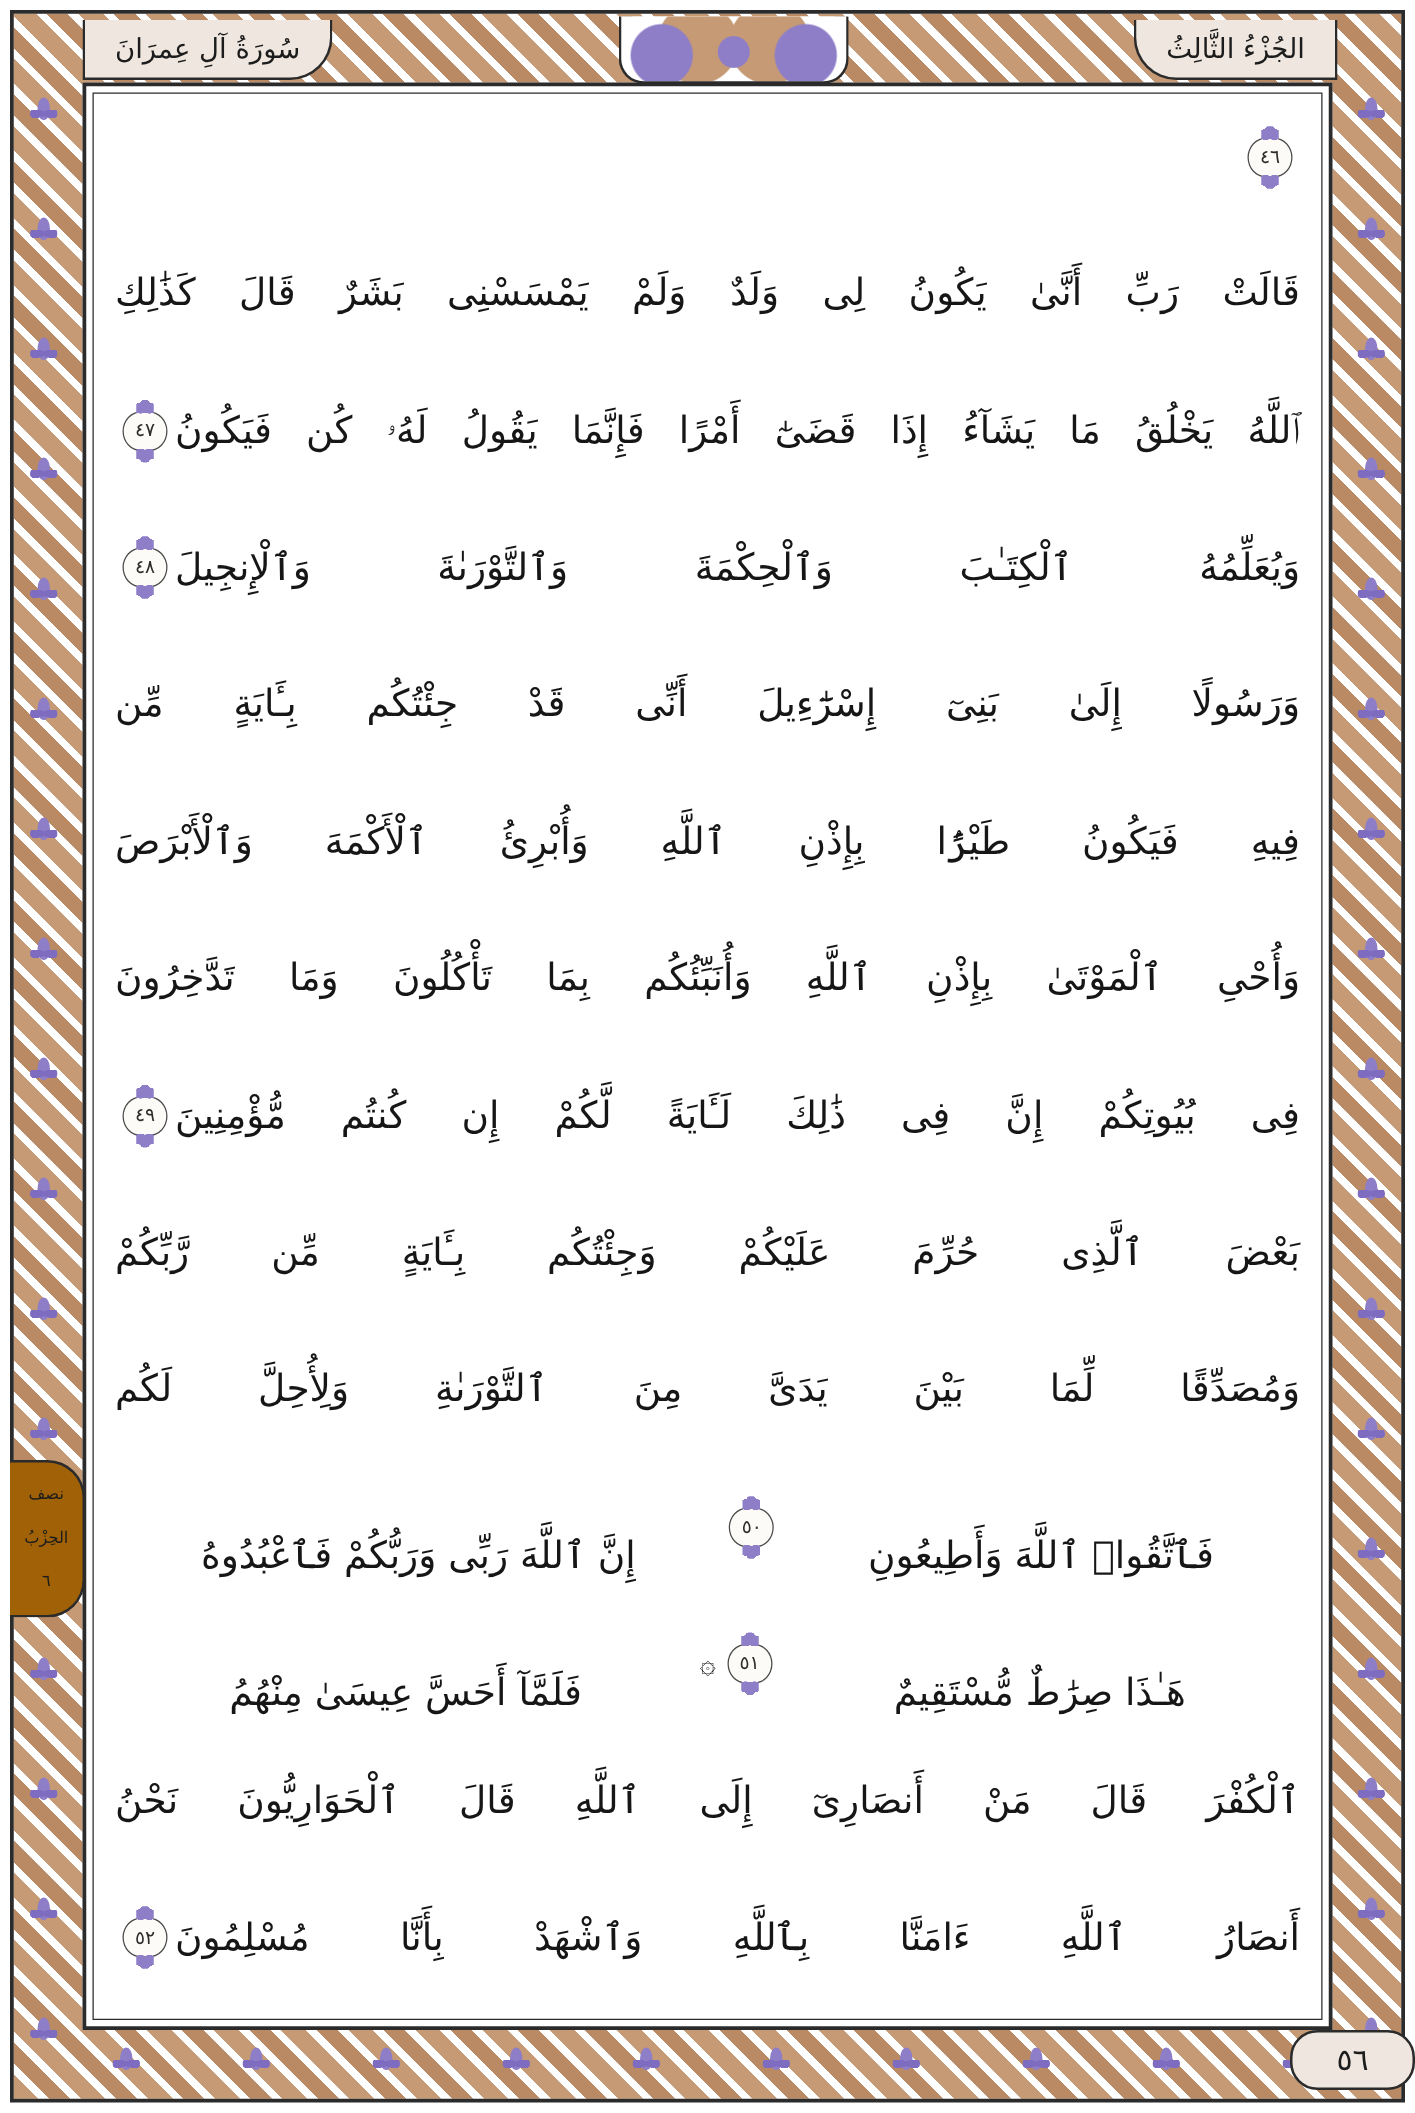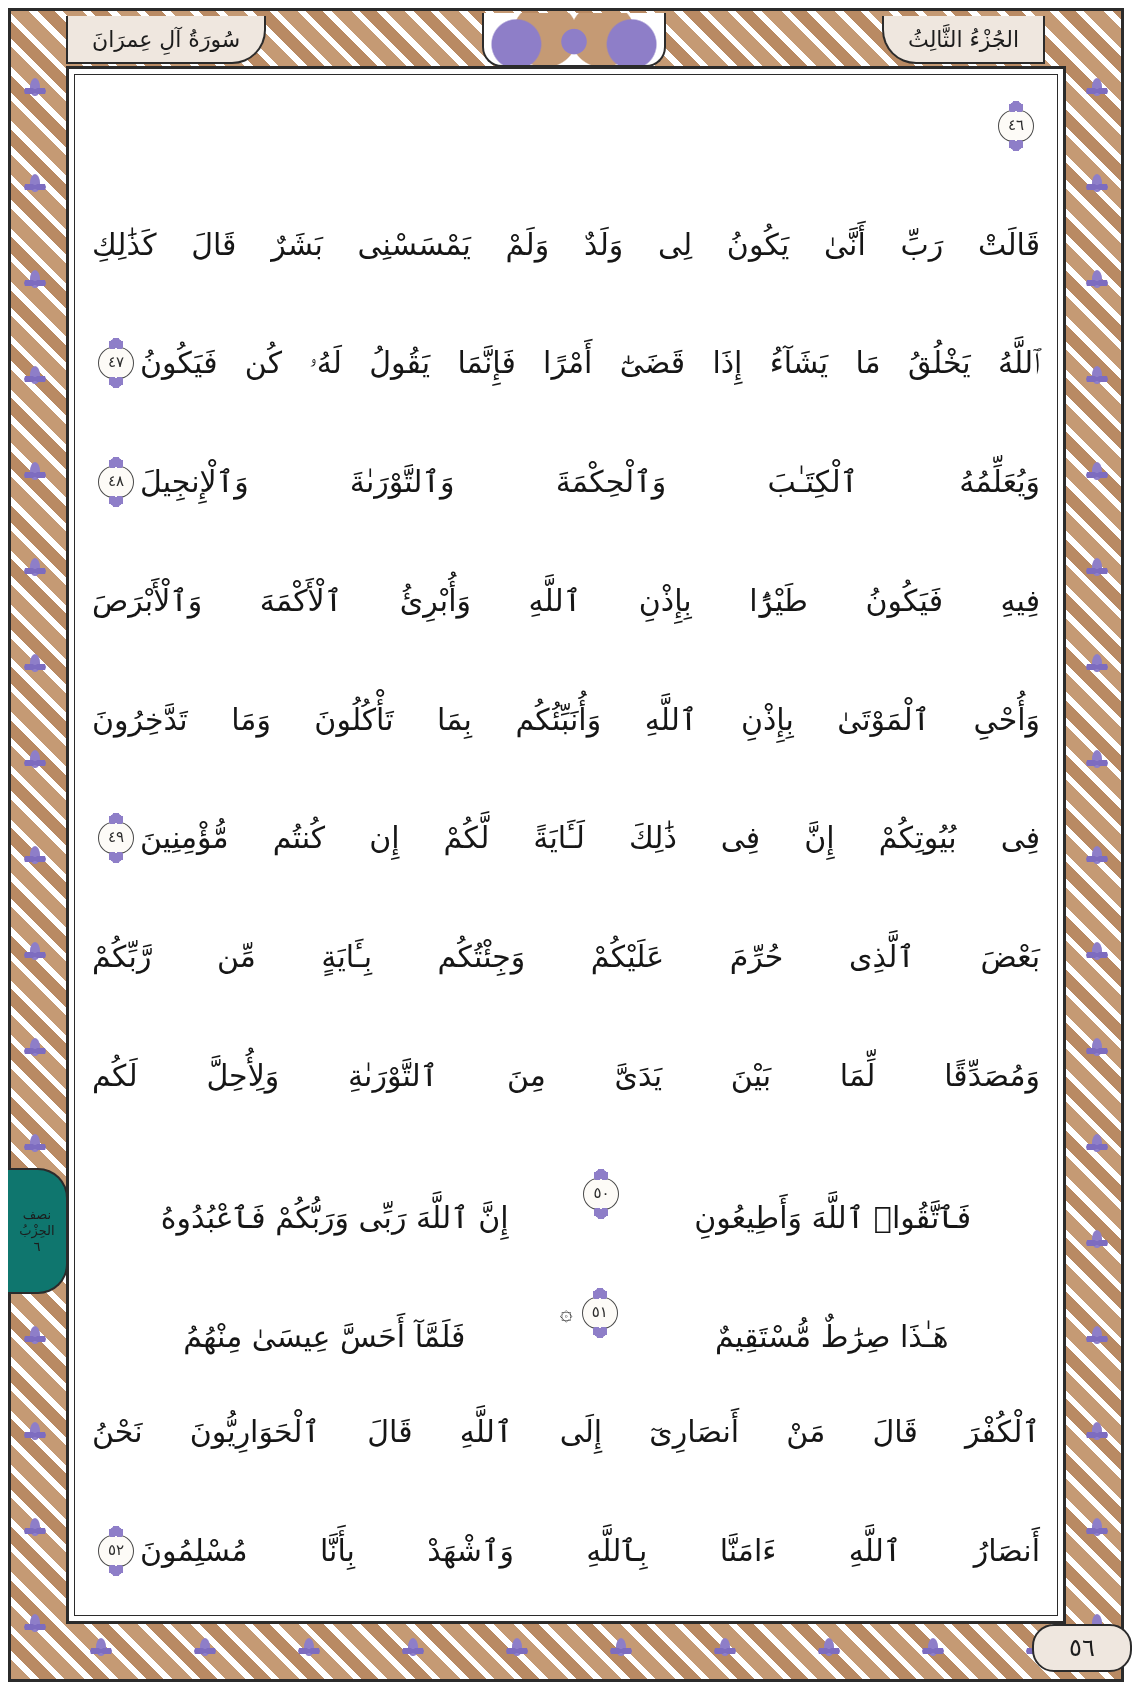--- a/index.html
+++ b/index.html
@@ -85,21 +85,21 @@
     height:46px;
     display:flex;align-items:center;justify-content:center;
     padding:0 24px;
     font-size:22px;
     color:#1c1c1c;
     font-family:"DejaVu Sans","Liberation Sans",sans-serif;
     white-space:nowrap;
   }
   .header-plate.right{
     border-radius:0 0 0 34px;
-    margin-right:73px;
+    margin-right:48px;
     border-top:none;
   }
   .header-plate.left{
     border-radius:0 0 34px 0;
     margin-left:52px;
     border-top:none;
   }
   .header-medallion{
     width:180px;height:52px;
     background:
@@ -186,27 +186,27 @@
   .sajda-star{
     font-size:22px;color:#1a1a1a;
     margin:0 3px;
   }
 
   
   .hizb{
     position:absolute;
     left:8px;top:1168px;
     width:58px;height:122px;
-    background:#0f766e;
+    background:#a16207;
     border:2.5px solid #2b2b2b;
     border-left:none;
     border-radius:0 30px 30px 0;
     display:flex;flex-direction:column;
     align-items:center;justify-content:center;
-    gap:0;
+    gap:19px;
     z-index:8;
     font-family:"DejaVu Sans","Liberation Sans",sans-serif;
     color:#1c1c1c;
     font-size:13px;
     line-height:1.25;
   }
 
   
   .footer{
     position:absolute;
@@ -310,20 +310,23 @@
         </span>
       </div>
       <div class="aline">
         <span class="seg">وَيُعَلِّمُهُ ٱلْكِتَـٰبَ وَٱلْحِكْمَةَ وَٱلتَّوْرَىٰةَ وَٱلْإِنجِيلَ</span>
         <span class="ayah bottomflor">
           <span>٤٨</span>
           <em></em>
         </span>
       </div>
       <div class="aline">
+        <span class="seg">وَرَسُولًا إِلَىٰ بَنِىٓ إِسْرَٰٓءِيلَ أَنِّى قَدْ جِئْتُكُم بِـَٔايَةٍ مِّن</span>
+      </div>
+      <div class="aline">
         <span class="seg">فِيهِ فَيَكُونُ طَيْرًۢا بِإِذْنِ ٱللَّهِ وَأُبْرِئُ ٱلْأَكْمَهَ وَٱلْأَبْرَصَ</span>
       </div>
       <div class="aline">
         <span class="seg">وَأُحْىِ ٱلْمَوْتَىٰ بِإِذْنِ ٱللَّهِ وَأُنَبِّئُكُم بِمَا تَأْكُلُونَ وَمَا تَدَّخِرُونَ</span>
       </div>
       <div class="aline">
         <span class="seg">فِى بُيُوتِكُمْ إِنَّ فِى ذَٰلِكَ لَـَٔايَةً لَّكُمْ إِن كُنتُم مُّؤْمِنِينَ</span>
         <span class="ayah bottomflor">
           <span>٤٩</span>
           <em></em>

